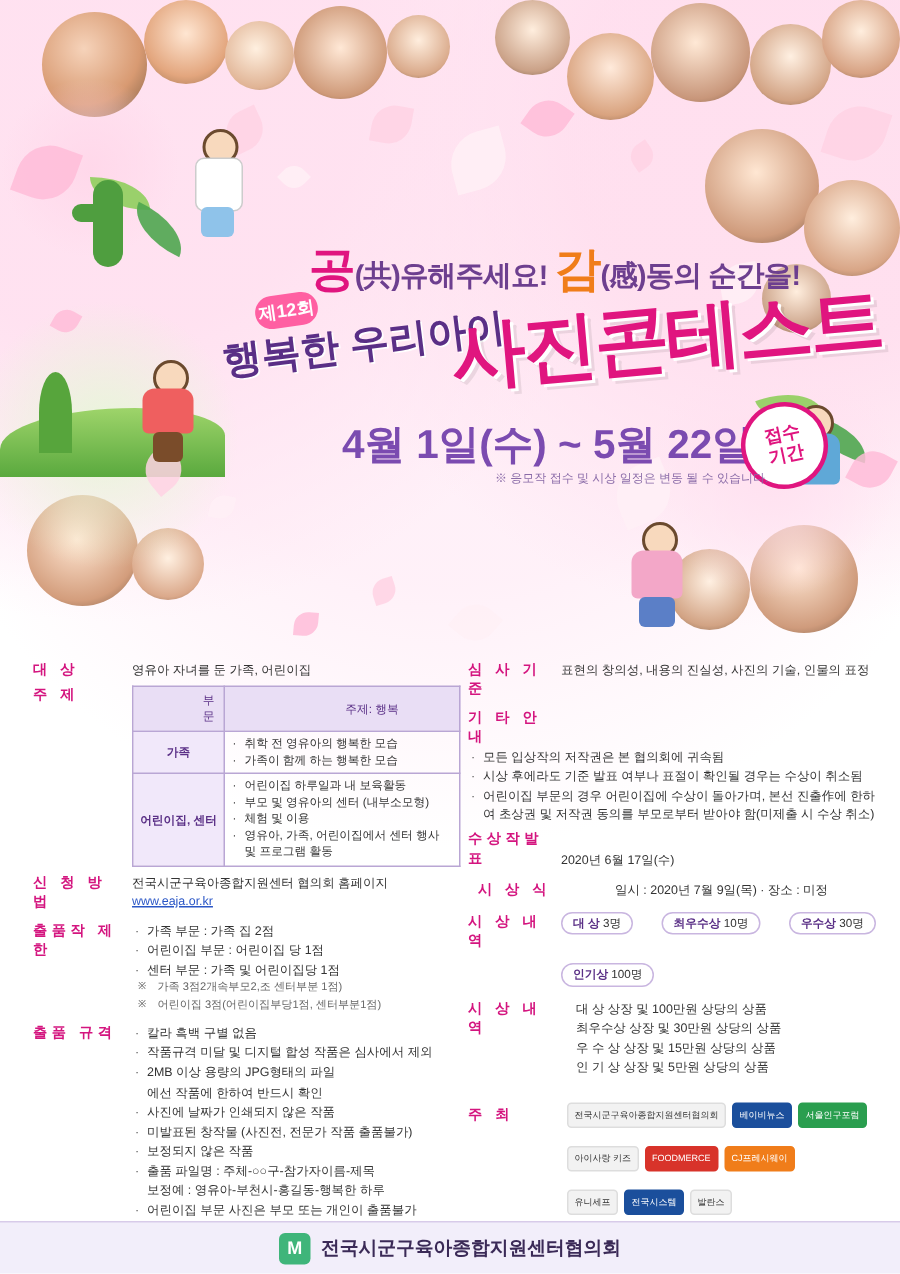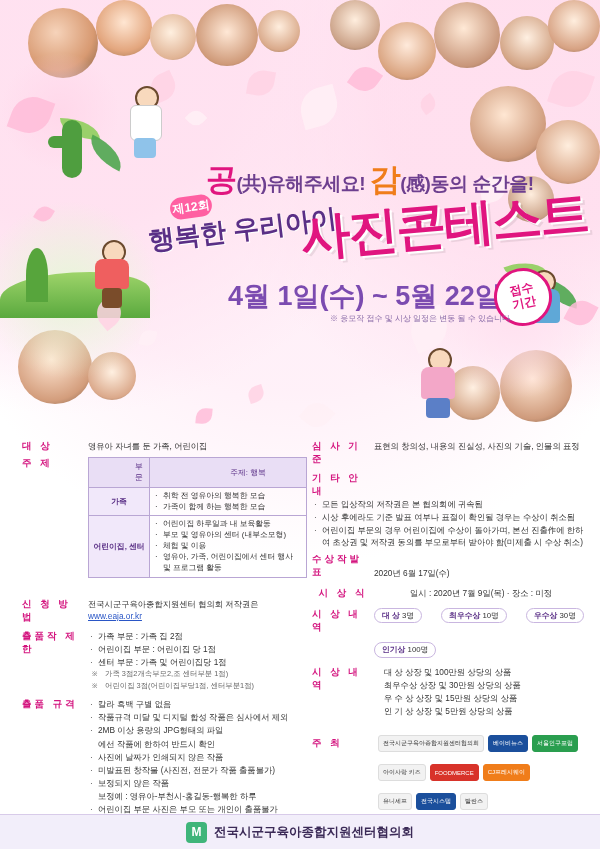--- a/index.html
+++ b/index.html
@@ -279,24 +279,24 @@
                   <li>체험 및 이용</li>
                   <li>영유아, 가족, 어린이집에서 센터 행사 및 프로그램 활동</li>
                 </ul>
               </td>
             </tr>
           </tbody>
             </table>
         </div>
       </div>
 
-      <div class="row" style="margin-top:20px;">
+      <div class="row" style="margin-top:4px;">
         <div class="lab">신 청 방 법</div>
         <div class="val">
-          <div>전국시군구육아종합지원센터 협의회 저작권은</div>
+          <div>전국시군구육아종합지원센터 협의회 홈페이지</div>
           <a class="link" href="#">www.eajа.or.kr</a>
         </div>
       </div>
 
       <div class="row" style="margin-top:6px;">
         <div class="lab">출품작 제한</div>
         <div class="val">
           <ul class="v">
             <li>가족 부문 : 가족 집 2점</li>
             <li>어린이집 부문 : 어린이집 당 1점</li>
@@ -311,20 +311,21 @@
         <div class="lab">출품 규격</div>
         <div class="val">
           <ul class="v">
             <li>칼라 흑백 구별 없음</li>
             <li>작품규격 미달 및 디지털 합성 작품은 심사에서 제외</li>
             <li>2MB 이상 용량의 JPG형태의 파일</li>
             <li class="plain">에선 작품에 한하여 반드시 확인</li>
             <li>사진에 날짜가 인쇄되지 않은 작품</li>
             <li>미발표된 창작물 (사진전, 전문가 작품 출품불가)</li>
             <li>보정되지 않은 작품</li>
+            <li>출품 파일명 : 주체-○○구-참가자이름-제목</li>
             <li class="plain">보정예 : 영유아-부천시-홍길동-행복한 하루</li>
             <li>어린이집 부문 사진은 부모 또는 개인이 출품불가</li>
             <li class="plain">현재 어린이집 원장 및 교사가 대표로 출품</li>
             <li>최근 촬영 사진에 권장됨</li>
           </ul>
         </div>
       </div>
     </div>
 
     <div class="col colR">

